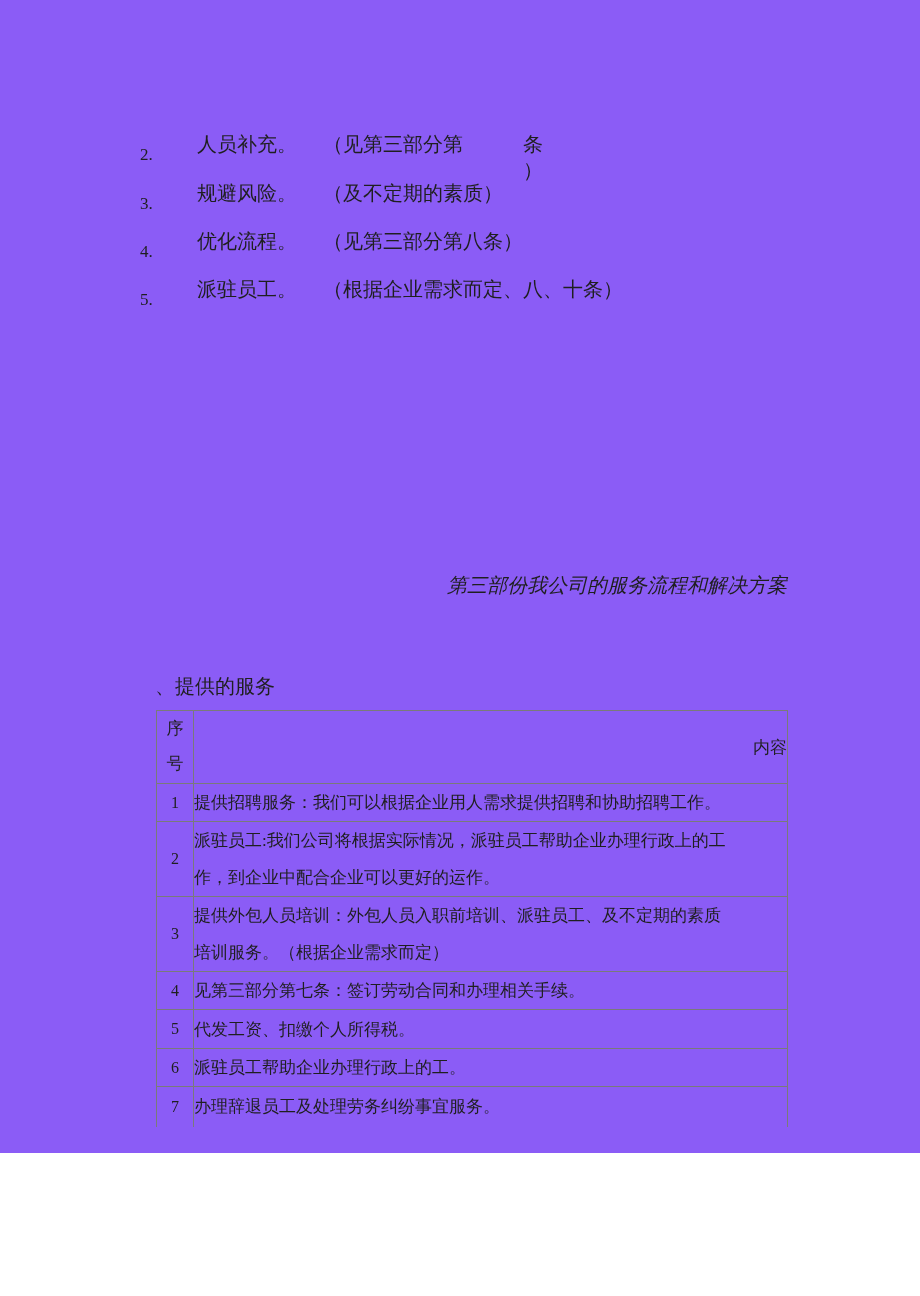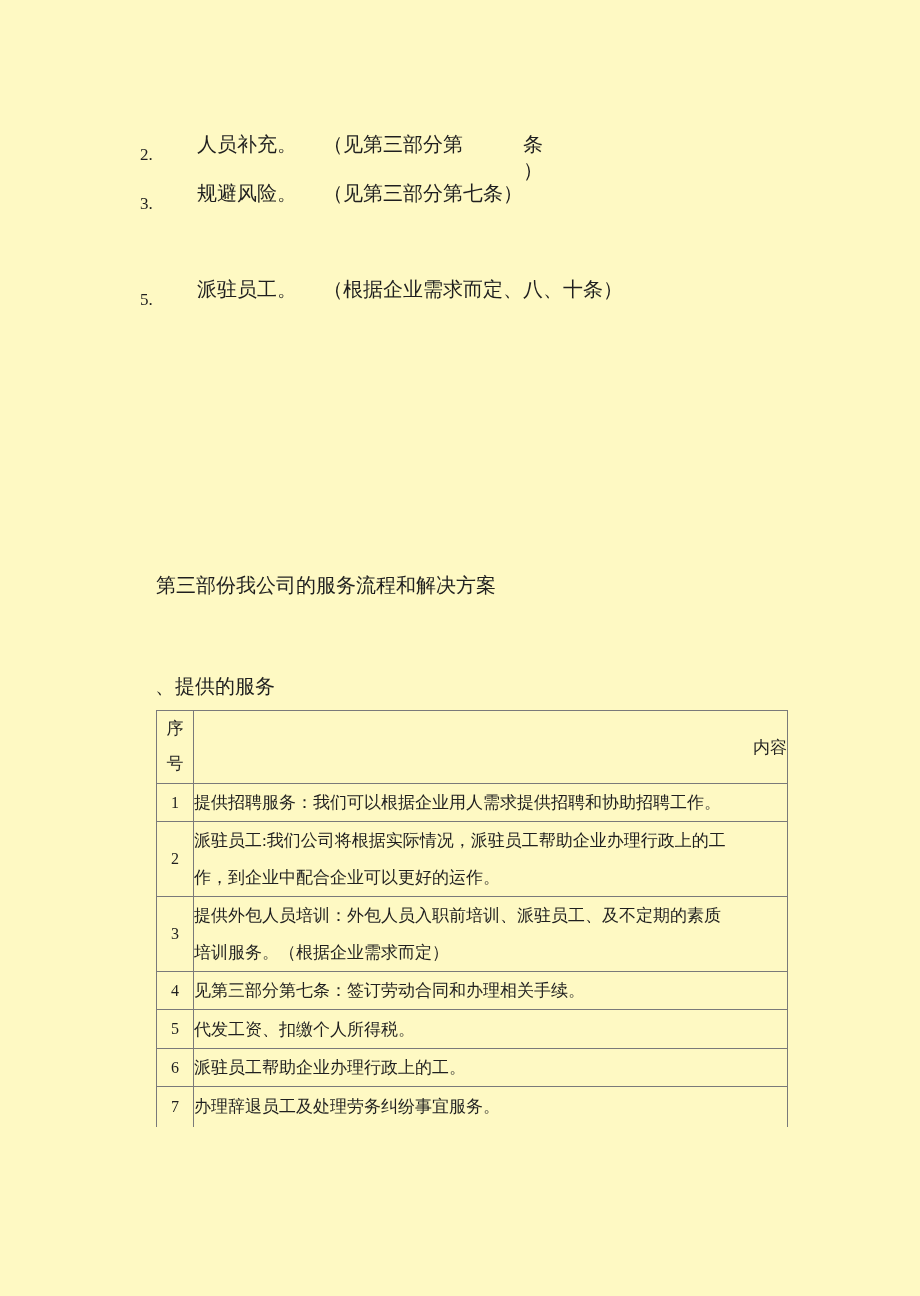--- a/index.html
+++ b/index.html
@@ -1,20 +1,20 @@
 <!DOCTYPE html>
 <html><head>
 <meta charset="utf-8">
 <style>
   html, body { margin: 0; padding: 0; background: #ffffff; }
   .page {
     position: relative;
     width: 920px;
-    height: 1296px;
-    background: #fef9c3;
+    height: 1153px;
+    background: #8b5cf6;
     color: #1f1f1f;
     font-family: "Liberation Serif", "DejaVu Serif", serif;
     overflow: hidden;
   }
 
   
   .list-item {
     position: absolute;
     left: 140px;
     white-space: nowrap;
@@ -44,23 +44,24 @@
     font-size: 20px;
     line-height: 22px;
   }
 
   
   .part-heading {
     position: absolute;
     left: 156px;
     top: 571px;
     width: 631px;
-    text-align: left;
+    text-align: right;
     font-size: 20px;
     line-height: 28px;
+    font-style: italic;
   }
 
   
   .section-heading {
     position: absolute;
     left: 155px;
     top: 672px;
     font-size: 20px;
     line-height: 28px;
     text-align: right;
@@ -116,23 +117,26 @@
 <body>
 
 <div class="page">
 
   <div class="list-item" style="top:131px">
     <span class="num">2.</span><span class="label">人员补充。</span><span class="ref">（见第三部分第</span><span class="ref-tail">条</span>
   </div>
   <div class="wrap-paren">）</div>
 
   <div class="list-item" style="top:180px">
-    <span class="num">3.</span><span class="label">规避风险。</span><span class="ref">（见第三部分第七条）</span>
-  </div>
-
+    <span class="num">3.</span><span class="label">规避风险。</span><span class="ref">（及不定期的素质）</span>
+  </div>
+
+  <div class="list-item" style="top:228px">
+    <span class="num">4.</span><span class="label">优化流程。</span><span class="ref">（见第三部分第八条）</span>
+  </div>
 
   <div class="list-item" style="top:276px">
     <span class="num">5.</span><span class="label">派驻员工。</span><span class="ref">（根据企业需求而定、八、十条）</span>
   </div>
 
   <div class="part-heading">第三部份我公司的服务流程和解决方案</div>
 
   <div class="section-heading">、提供的服务</div>
 
   <table class="services-table">

